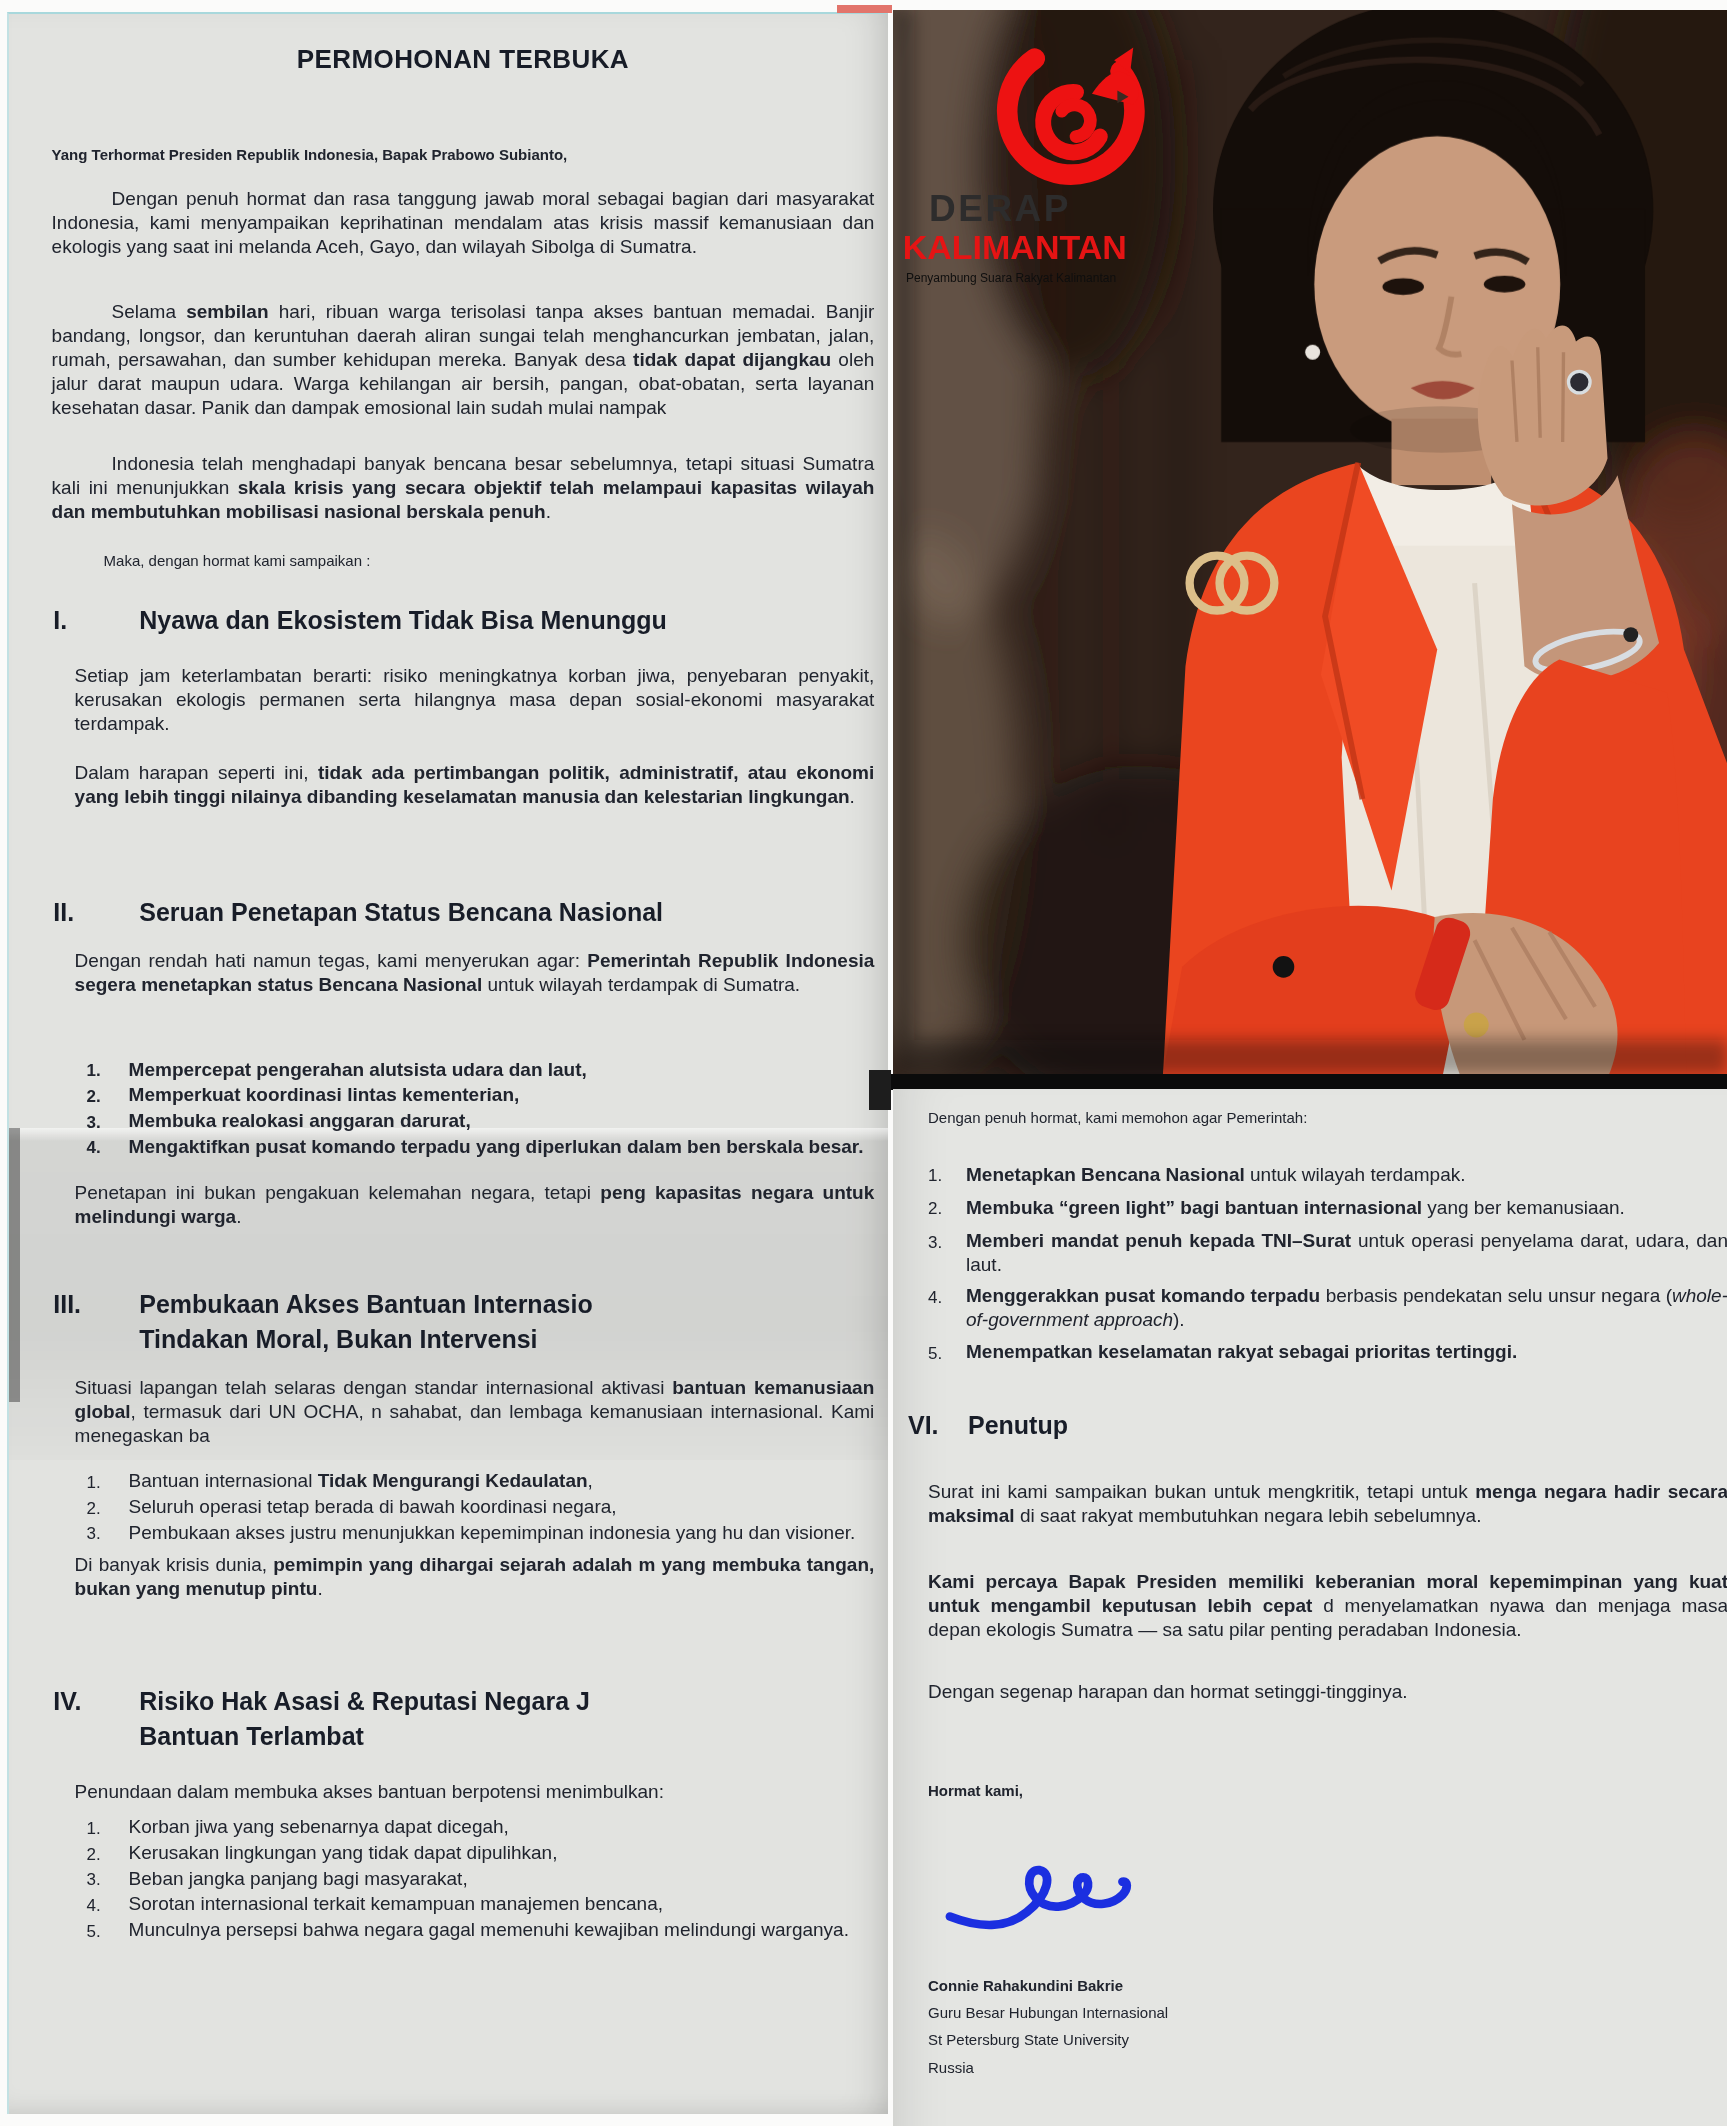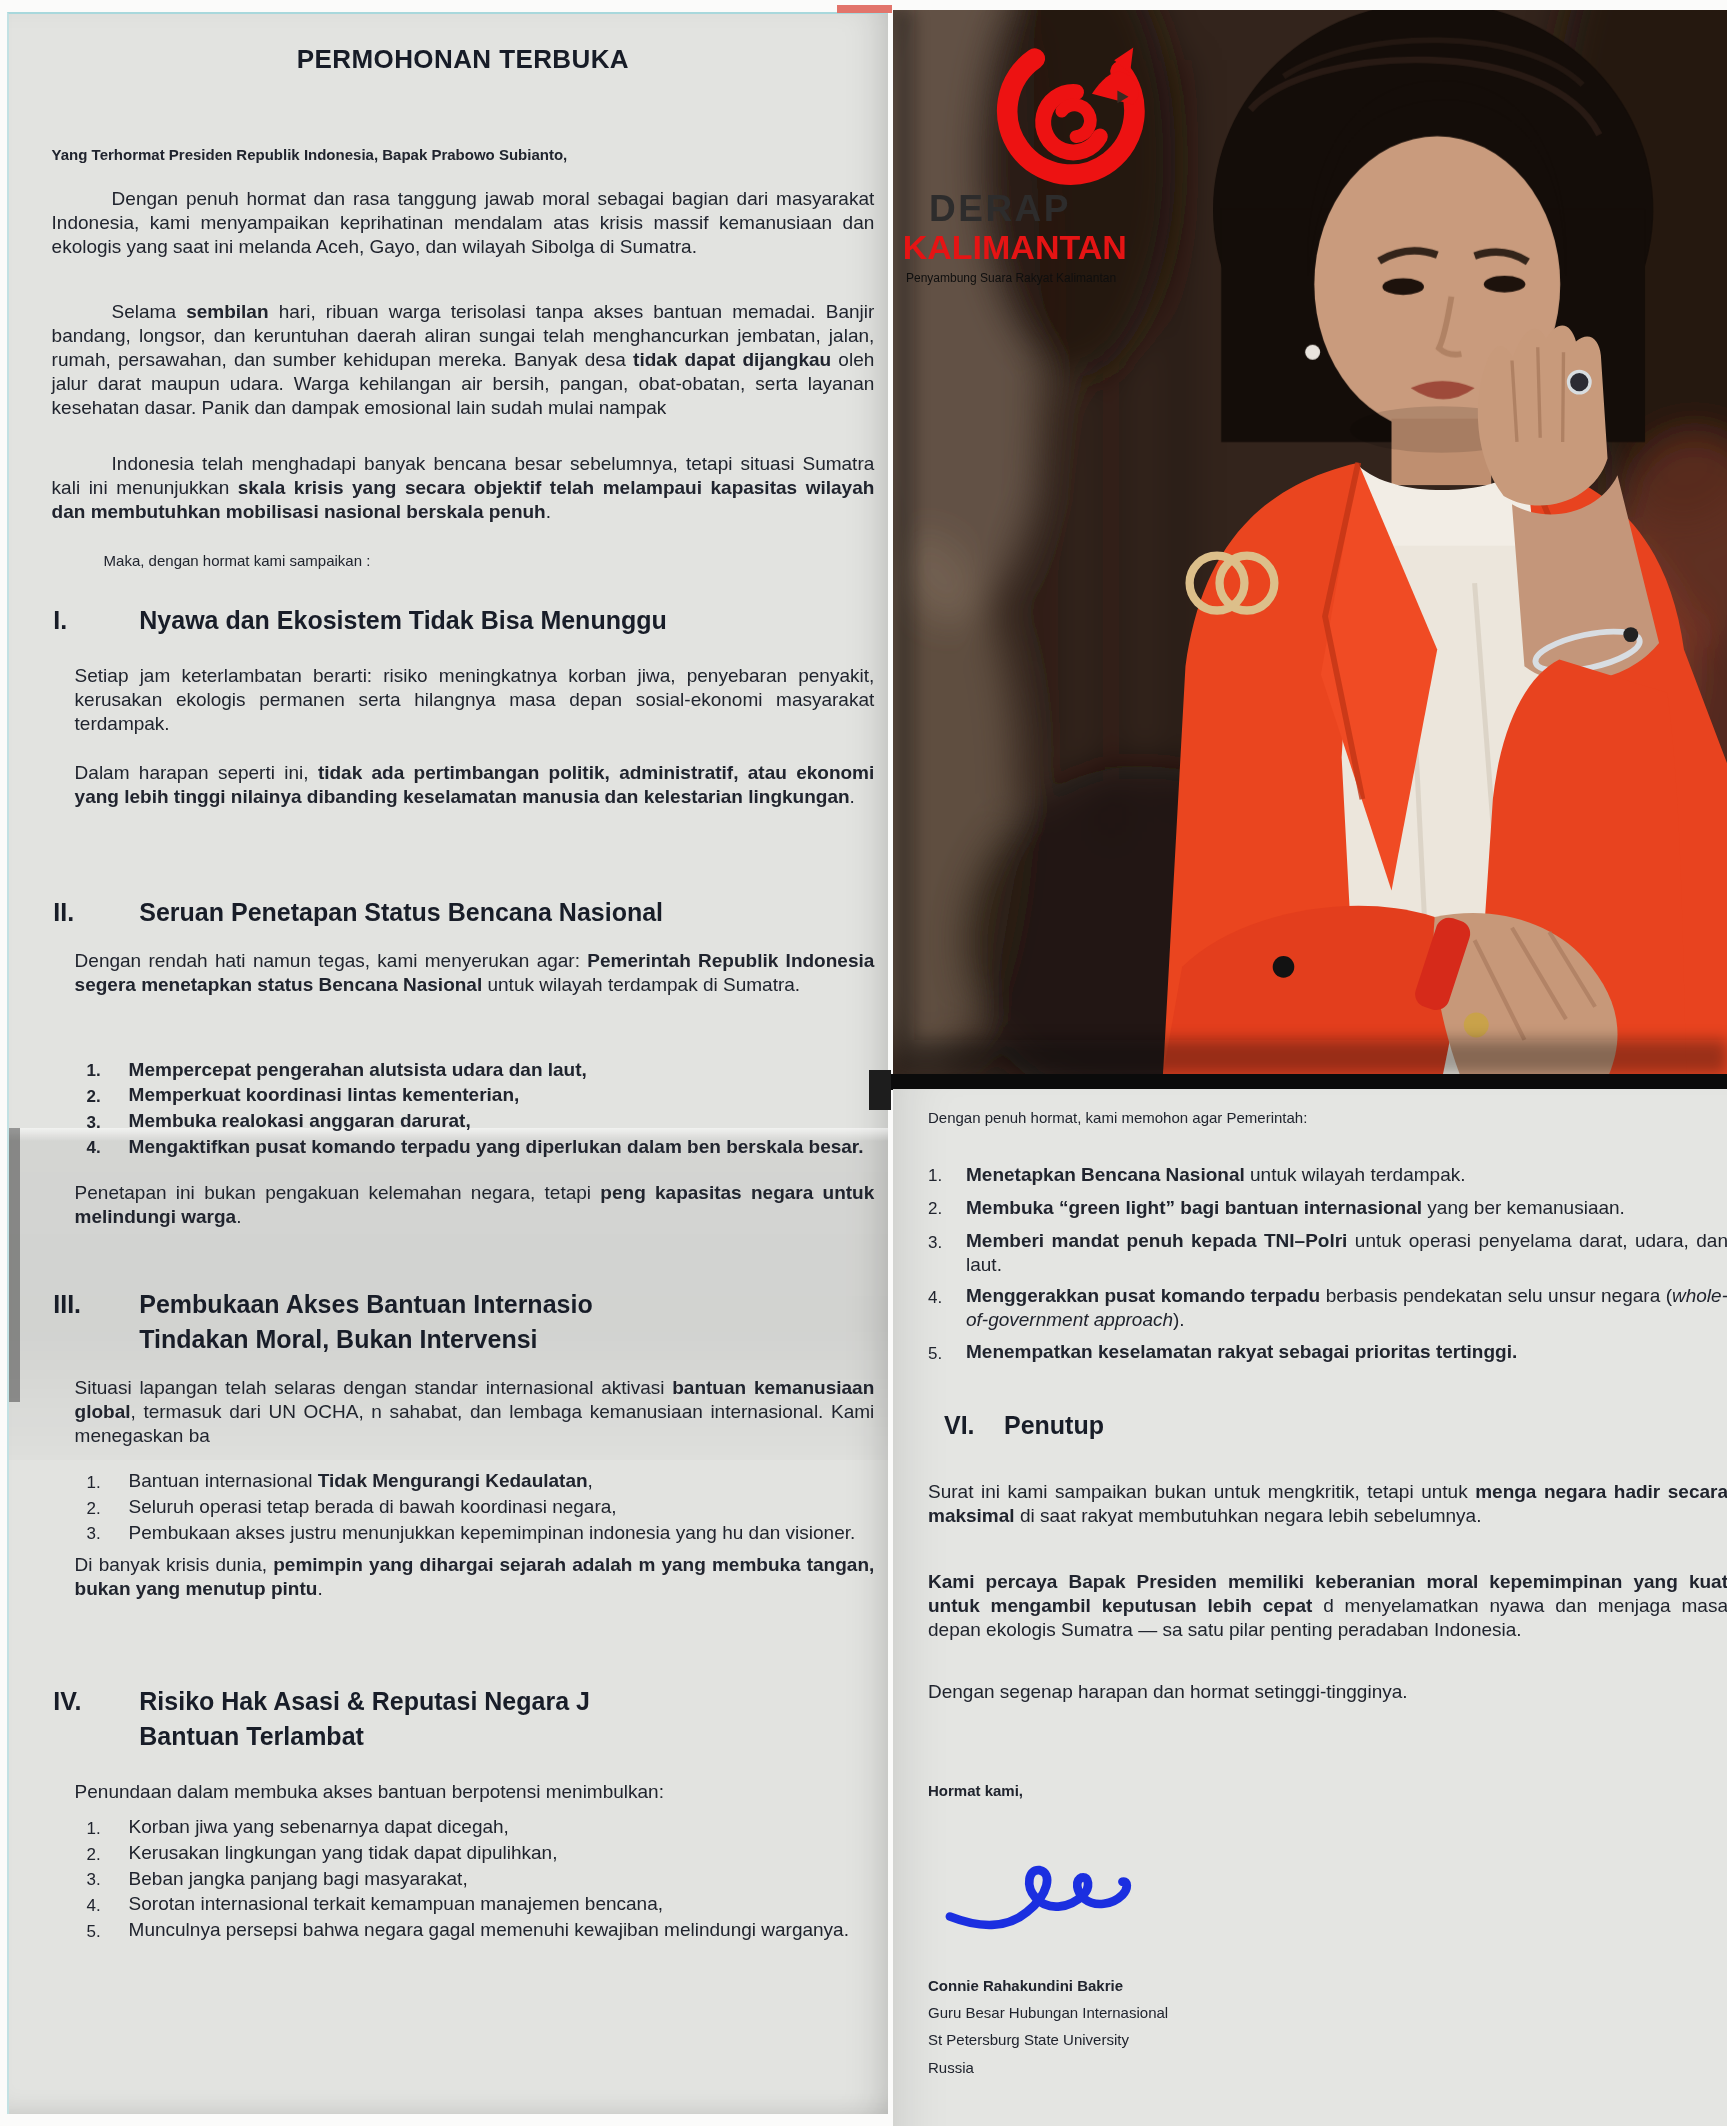--- a/index.html
+++ b/index.html
@@ -38,21 +38,21 @@
   .doc-line.ind{padding-left:52px;}
   .doc-para{font-size:19px;line-height:24px;text-align:justify;}
   .doc-para.ind{text-indent:60px;}
   #leftPage .pad{margin-left:23px;}
   #rightPage .pad{margin-left:20px;}
   span.b{font-weight:bold;}
   span.i{font-style:italic;}
   .sec-h{display:flex;font-weight:bold;font-size:25px;line-height:35px;color:#181d28;}
   #leftPage .sec-h{margin-left:1.7px;}
   #leftPage .sec-h .num{width:86px;flex:none;}
-  #rightPage .sec-h .num{width:60px;flex:none;margin-left:36px;}
+  #rightPage .sec-h .num{width:60px;flex:none;}
   .sec-h .ttl{white-space:pre-line;flex:1;text-align:justify;}
   .doc-list{font-size:19px;line-height:24px;}
   #leftPage .doc-list{margin-left:35px;}
   #rightPage .doc-list{margin-left:20px;}
   .doc-list .li{display:flex;}
   #rightPage .doc-list .li + .li{margin-top:7.5px;}
   .doc-list .n{width:42px;flex:none;font-size:17px;padding-top:1.7px;}
   #rightPage .doc-list .n{width:38px;}
   .doc-list .tx{flex:1;text-align:justify;}
   .bold-list .n,.bold-list .tx{font-weight:bold;}
@@ -269,21 +269,21 @@
         <div class="li">
           <span class="n">1.</span>
           <span class="tx"><span class="b">Menetapkan Bencana Nasional</span><span> untuk wilayah terdampak.</span></span>
         </div>
         <div class="li">
           <span class="n">2.</span>
           <span class="tx"><span class="b">Membuka “green light” bagi bantuan internasional</span><span> yang ber kemanusiaan.</span></span>
         </div>
         <div class="li">
           <span class="n">3.</span>
-          <span class="tx"><span class="b">Memberi mandat penuh kepada TNI–Polri</span><span> untuk operasi penyelama darat, udara, dan laut.</span></span>
+          <span class="tx"><span class="b">Memberi mandat penuh kepada TNI–Surat</span><span> untuk operasi penyelama darat, udara, dan laut.</span></span>
         </div>
         <div class="li">
           <span class="n">4.</span>
           <span class="tx"><span class="b">Menggerakkan pusat komando terpadu</span><span> berbasis pendekatan selu unsur negara (</span><span class="i">whole-of-government approach</span><span>).</span></span>
         </div>
         <div class="li">
           <span class="n">5.</span>
           <span class="tx"><span class="b">Menempatkan keselamatan rakyat sebagai prioritas tertinggi.</span></span>
         </div>
       </div>

